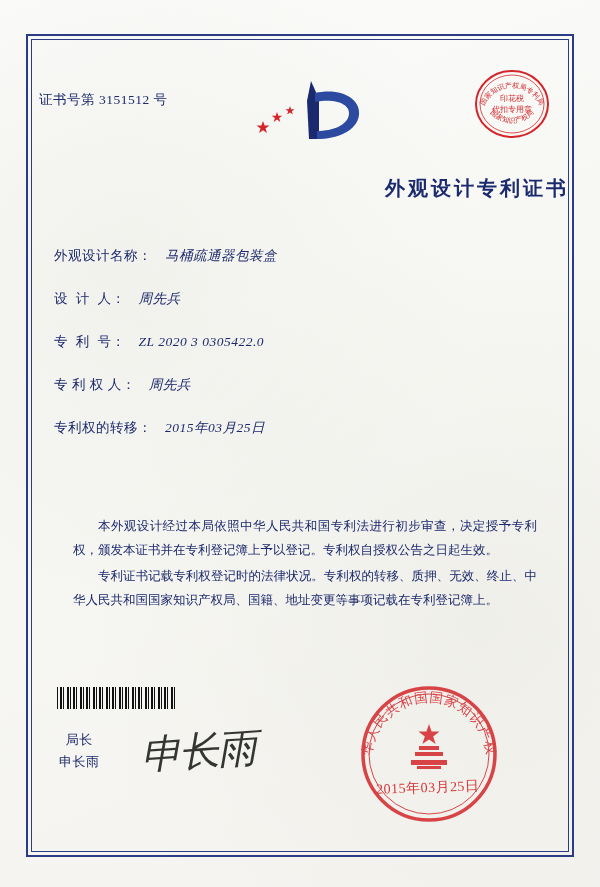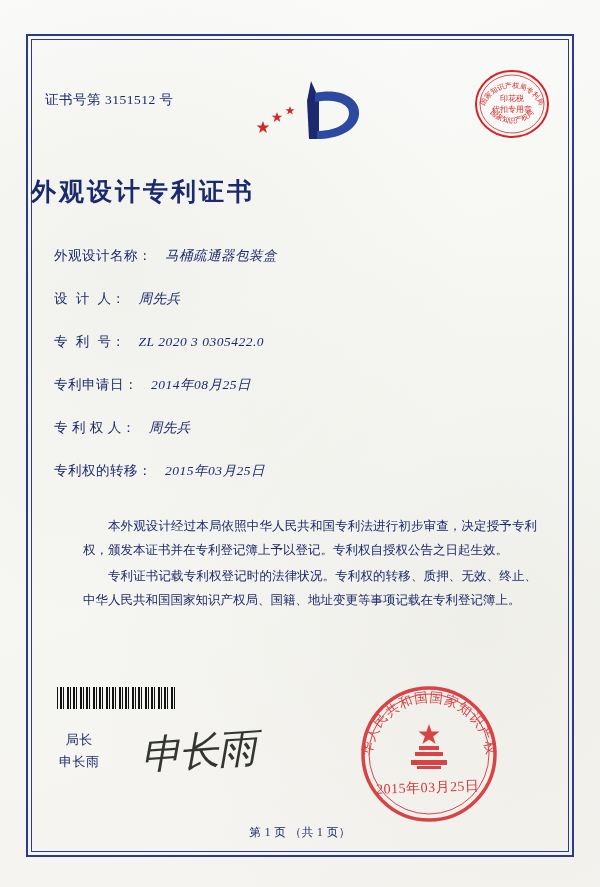--- a/index.html
+++ b/index.html
@@ -50,21 +50,21 @@
     position: absolute;
     left: 31px;
     top: 39px;
     right: 31px;
     bottom: 35px;
   }
 
   
   .cert-no {
     position: absolute;
-    left: 14px;
+    left: 8px;
     top: 52px;
     font-size: 13.5px;
     color: #1d2a6b;
     letter-spacing: 0.5px;
     white-space: nowrap;
   }
 
   
   .logo {
     position: absolute;
@@ -82,24 +82,24 @@
     width: 78px;
     height: 78px;
   }
 
   
   .doc-title {
     position: absolute;
     left: 0;
     right: 0;
     top: 136px;
-    text-align: left;
+    text-align: right;
     font-family: "DejaVu Serif", "Liberation Serif", serif;
     font-weight: bold;
-    font-size: 25px;
+    font-size: 20px;
     letter-spacing: 3px;
     color: #1b2a6e;
   }
 
   
   .fields {
     position: absolute;
     left: 23px;
     top: 208px;
     right: 24px;
@@ -126,21 +126,21 @@
     position: absolute;
     left: 42px;
     right: 32px;
     top: 475px;
     font-size: 12.5px;
     line-height: 1.95;
     color: #1d2a6b;
     text-align: justify;
   }
   .body-text p {
-    margin: 0 0 1px 10px;
+    margin: 0 0 1px 0;
     text-indent: 25px;
   }
 
   
   .barcode {
     position: absolute;
     left: 26px;
     top: 648px;
     width: 120px;
     height: 22px;
@@ -263,24 +263,20 @@
       </div>
       <div class="field-row">
         <span class="field-label">设  计  人：</span>
         <span class="field-value">周先兵</span>
       </div>
       <div class="field-row">
         <span class="field-label">专  利  号：</span>
         <span class="field-value">ZL 2020 3 0305422.0</span>
       </div>
       <div class="field-row">
-        <span class="field-label">专利申请日：</span>
-        <span class="field-value">2014年08月25日</span>
-      </div>
-      <div class="field-row">
         <span class="field-label">专 利 权 人：</span>
         <span class="field-value">周先兵</span>
       </div>
       <div class="field-row">
         <span class="field-label">专利权的转移：</span>
         <span class="field-value">2015年03月25日</span>
       </div>
     </div>
 
     <div class="body-text">
@@ -309,15 +305,14 @@
           <polygon points="70,40 72.6,47.6 80.6,47.6 74.2,52.4 76.6,60 70,55.4 63.4,60 65.8,52.4 59.4,47.6 67.4,47.6" fill="#d4262a"></polygon>
           <rect x="52" y="76" width="36" height="5" fill="#d4262a"></rect>
           <rect x="56" y="68" width="28" height="4" fill="#d4262a"></rect>
           <rect x="60" y="62" width="20" height="4" fill="#d4262a"></rect>
           <rect x="58" y="82" width="24" height="3" fill="#d4262a"></rect>
         </g>
       </svg>
     </div>
     <div class="seal-date">2015年03月25日</div>
 
-    <div class="footer">第 1 页 （共 1 页）</div>
   </div>
 </div>
 
 </body></html>

